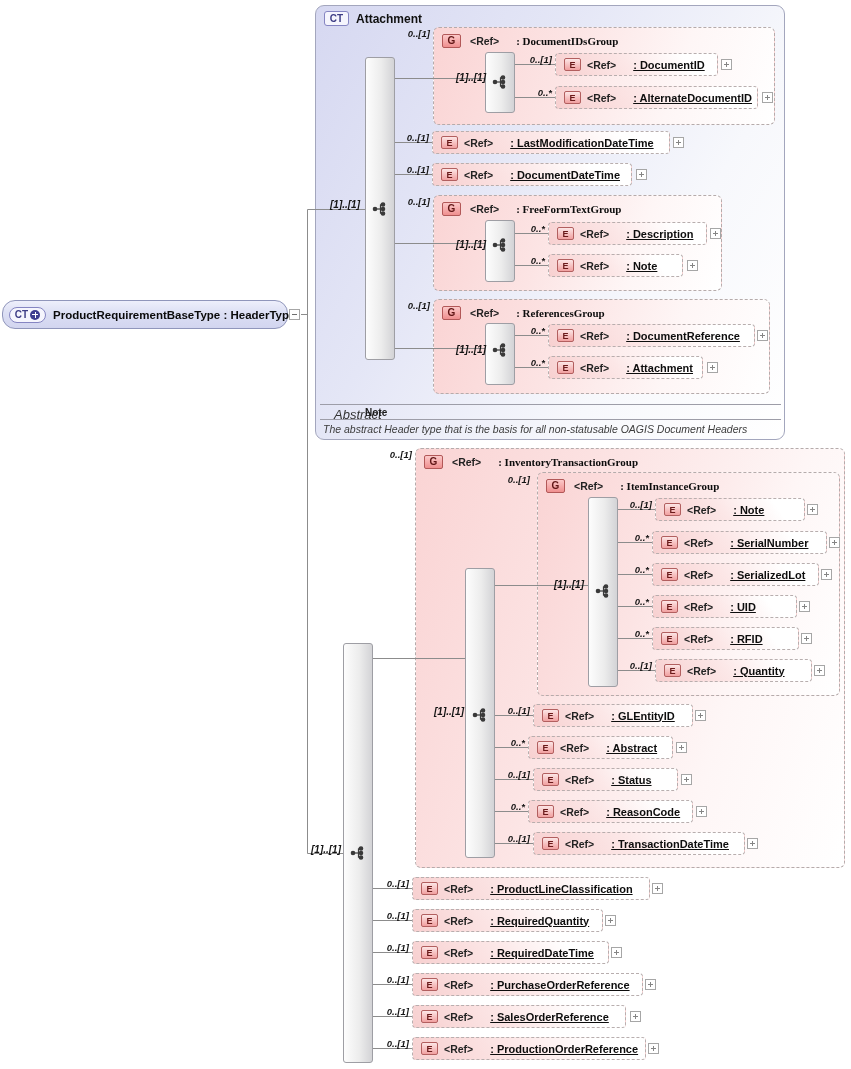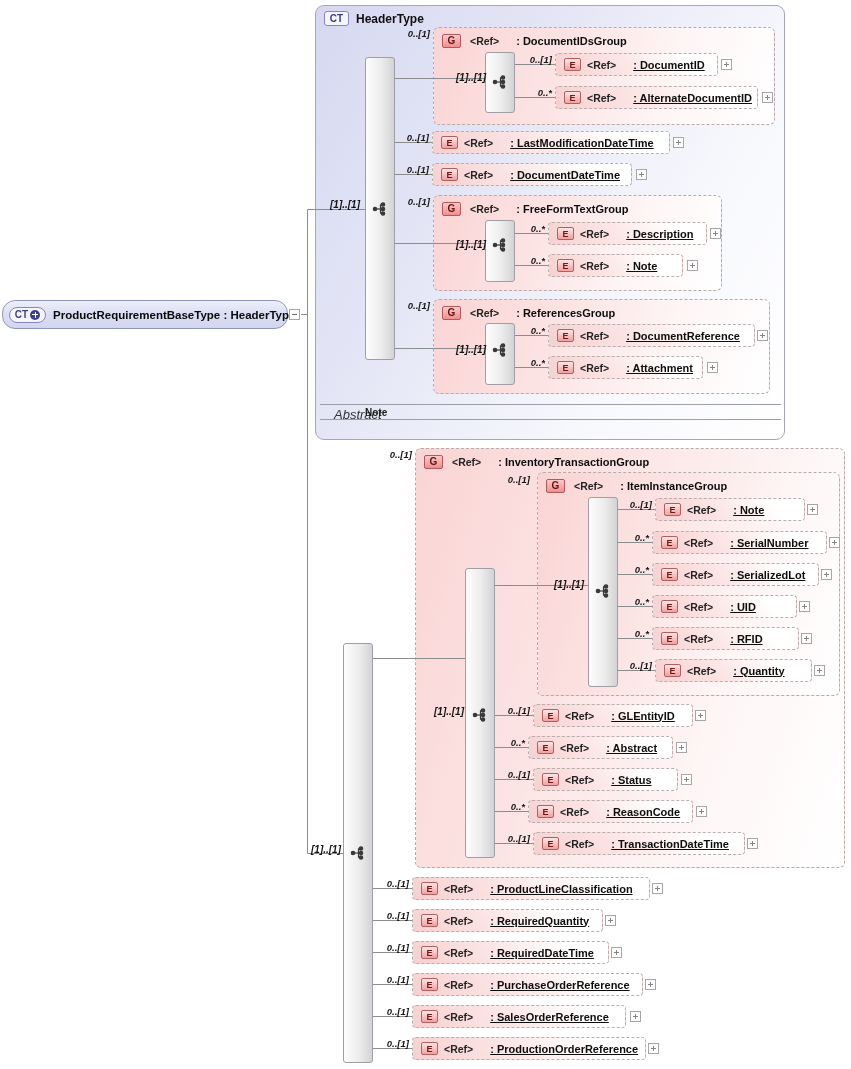--- a/index.html
+++ b/index.html
@@ -29,21 +29,21 @@
   .plus-circle::after{content:"";position:absolute;left:4.5px;top:2px;width:1px;height:6px;background:#fff;}
   .root-label{margin-left:7px;font-size:11.5px;font-weight:bold;color:#0a0a0a;white-space:nowrap;}
   
   .gbox{position:absolute;box-sizing:border-box;border:1px dashed #b5abab;border-radius:6px;
     background:linear-gradient(108deg,#fad4d4 0%,#fce4e4 38%,#fef6f6 70%,#ffffff 100%);}
   .ghead{display:flex;align-items:center;height:25px;padding-left:8px;}
   .badge-g{width:19px;height:14px;box-sizing:border-box;flex:none;border:1px solid #b25858;border-radius:2px;
     background:linear-gradient(#fcc9c9,#ef8f8f);color:#5f1515;font-size:10px;font-weight:bold;
     display:flex;align-items:center;justify-content:center;}
   .ghead .ref{margin-left:9px;font-size:10.5px;font-weight:bold;color:#222;}
-  .ghead .gname{margin-left:17px;font-size:11px;font-weight:bold;color:#0d0d0d;white-space:nowrap;}
+  .ghead .gname{margin-left:17px;font-size:11px;font-weight:bold;color:#0d0d0d;white-space:nowrap;font-family:Liberation Serif, serif;}
   
   .ebox{position:absolute;height:23px;box-sizing:border-box;border:1px dashed #b8aeae;border-radius:4px;
     background:linear-gradient(55deg,#f7d0d0 0%,#fce7e7 45%,#ffffff 80%);
     display:flex;align-items:center;}
   .badge-e{width:17px;height:13px;margin-left:8px;box-sizing:border-box;flex:none;
     border:1px solid #b25f5f;border-radius:2px;background:linear-gradient(#fce6e6,#f1a0a0);
     color:#6a1a1a;font-size:9px;font-weight:bold;display:flex;align-items:center;justify-content:center;}
   .ebox .ref{margin-left:6px;font-size:10.5px;font-weight:bold;color:#222;flex:none;}
   .ebox .ename{margin-left:17px;font-size:11px;font-weight:bold;color:#0d0d0d;white-space:nowrap;text-decoration:underline;}
   
@@ -62,25 +62,26 @@
   .minusbox::before{content:"";position:absolute;left:2px;top:4px;width:5px;height:1px;background:#6e6e6e;}
   svg.wires{position:absolute;left:0;top:0;pointer-events:none;}
 </style>
 </head>
 <body>
 
 <div class="canvas">
 
   <div class="ctbox">
     <div class="badge-ct">CT</div>
-    <div class="ct-title">HeaderType</div>
+    <div class="ct-title">Attachment</div>
     <div class="ft-line" style="top:398px"></div>
     <div class="ft-abstract">Abstract</div>
     <div class="ft-true">Note</div>
     <div class="ft-line" style="top:413px"></div>
+    <div class="ft-annot">The abstract Header type that is the basis for all non-statusable OAGIS Document Headers</div>
   </div>
 
   <div id="layer-groups">
       <div class="gbox" style="left:433px;top:27px;width:342px;height:98px">
         <div class="ghead">
           <span class="badge-g">G</span>
           <span class="ref">&lt;Ref&gt;</span>
           <span class="gname">: DocumentIDsGroup</span>
         </div>
       </div>

